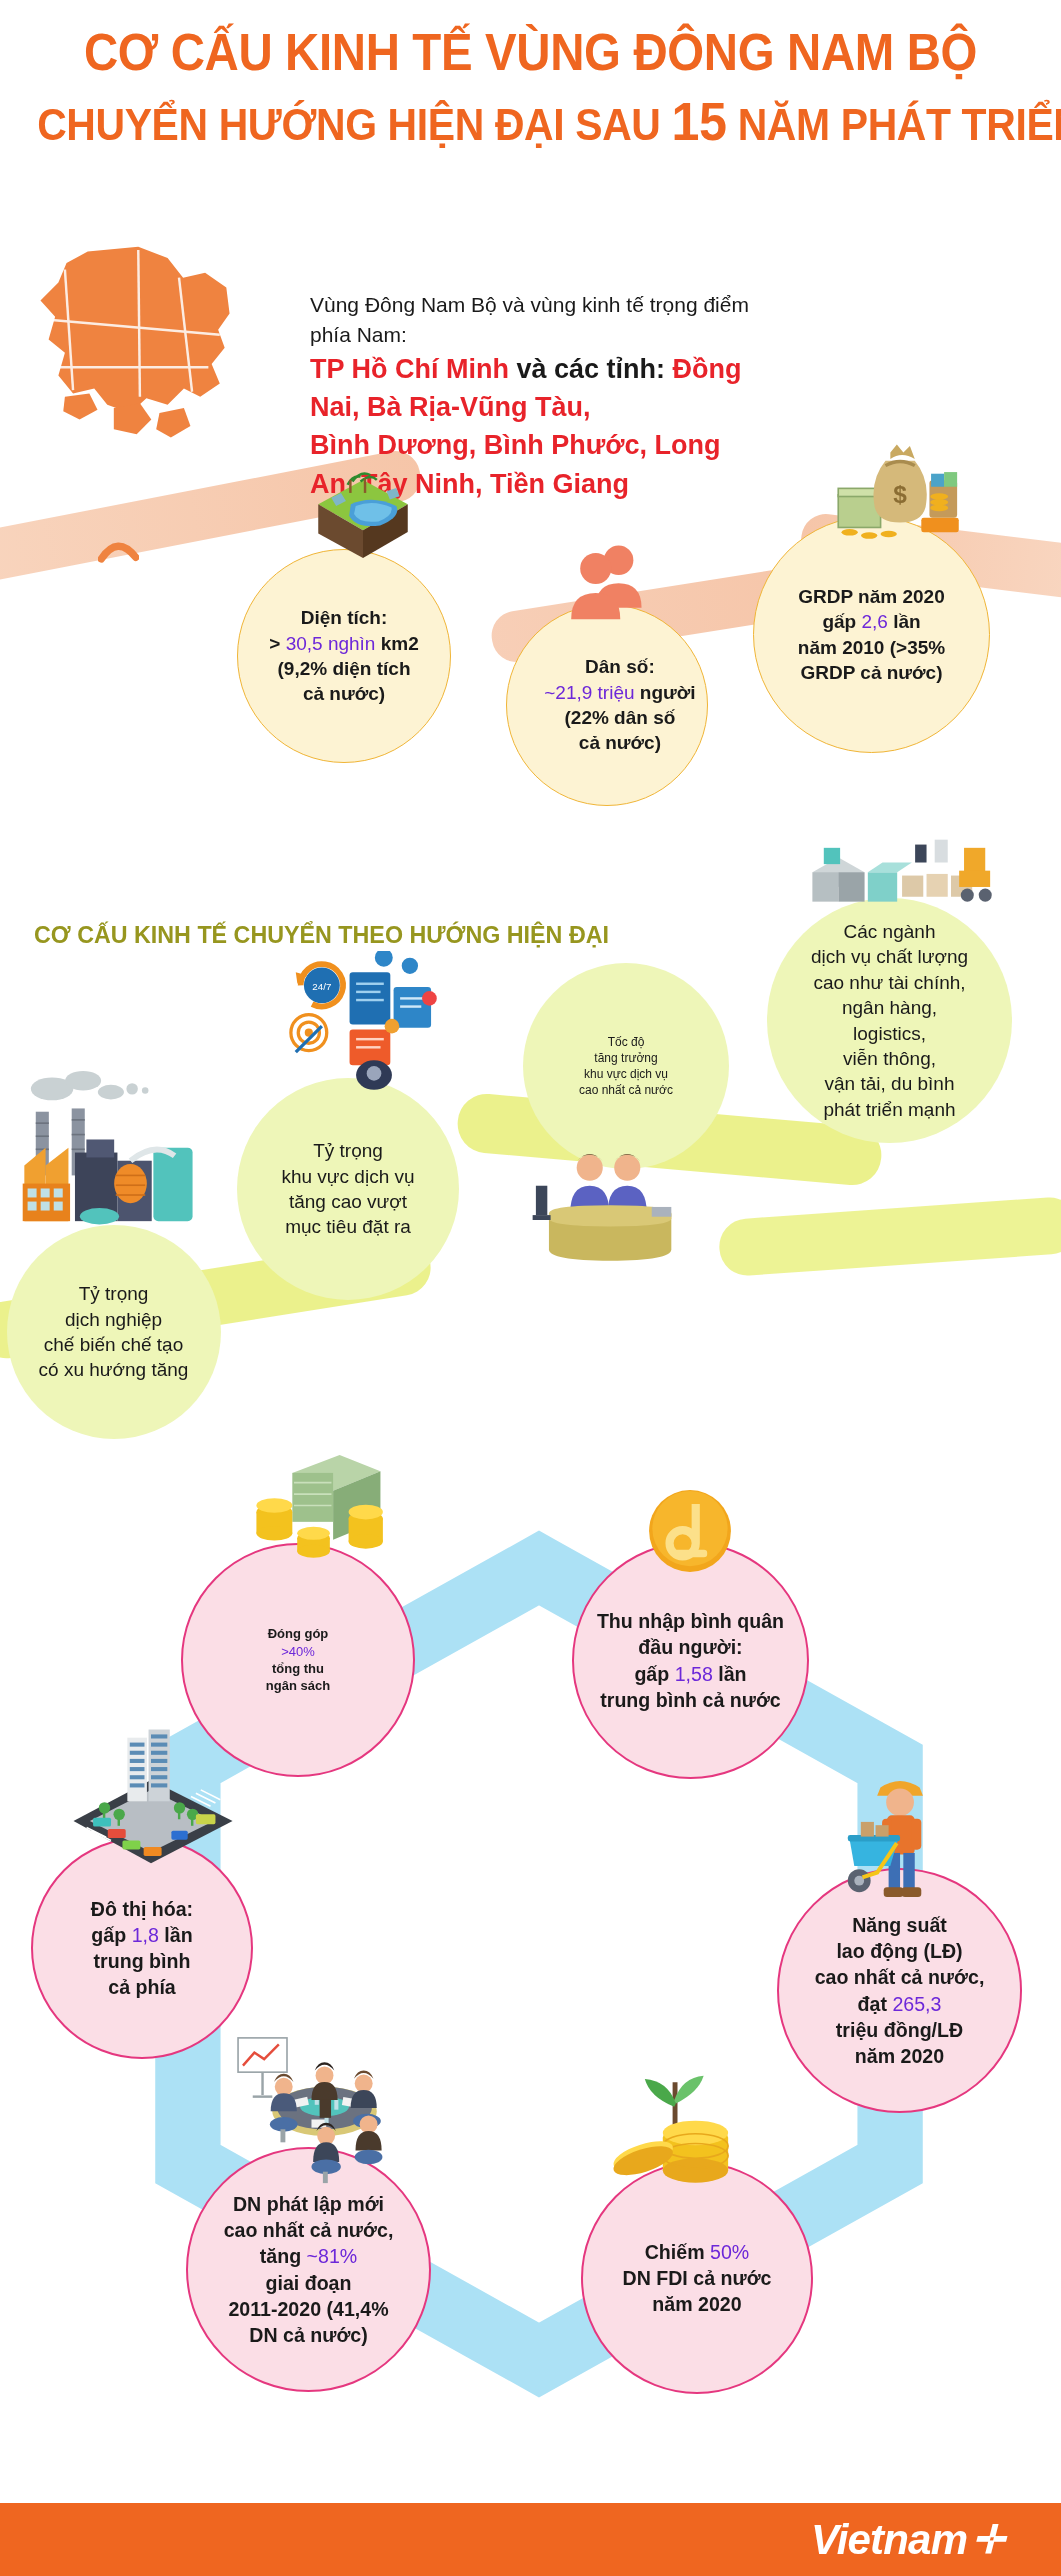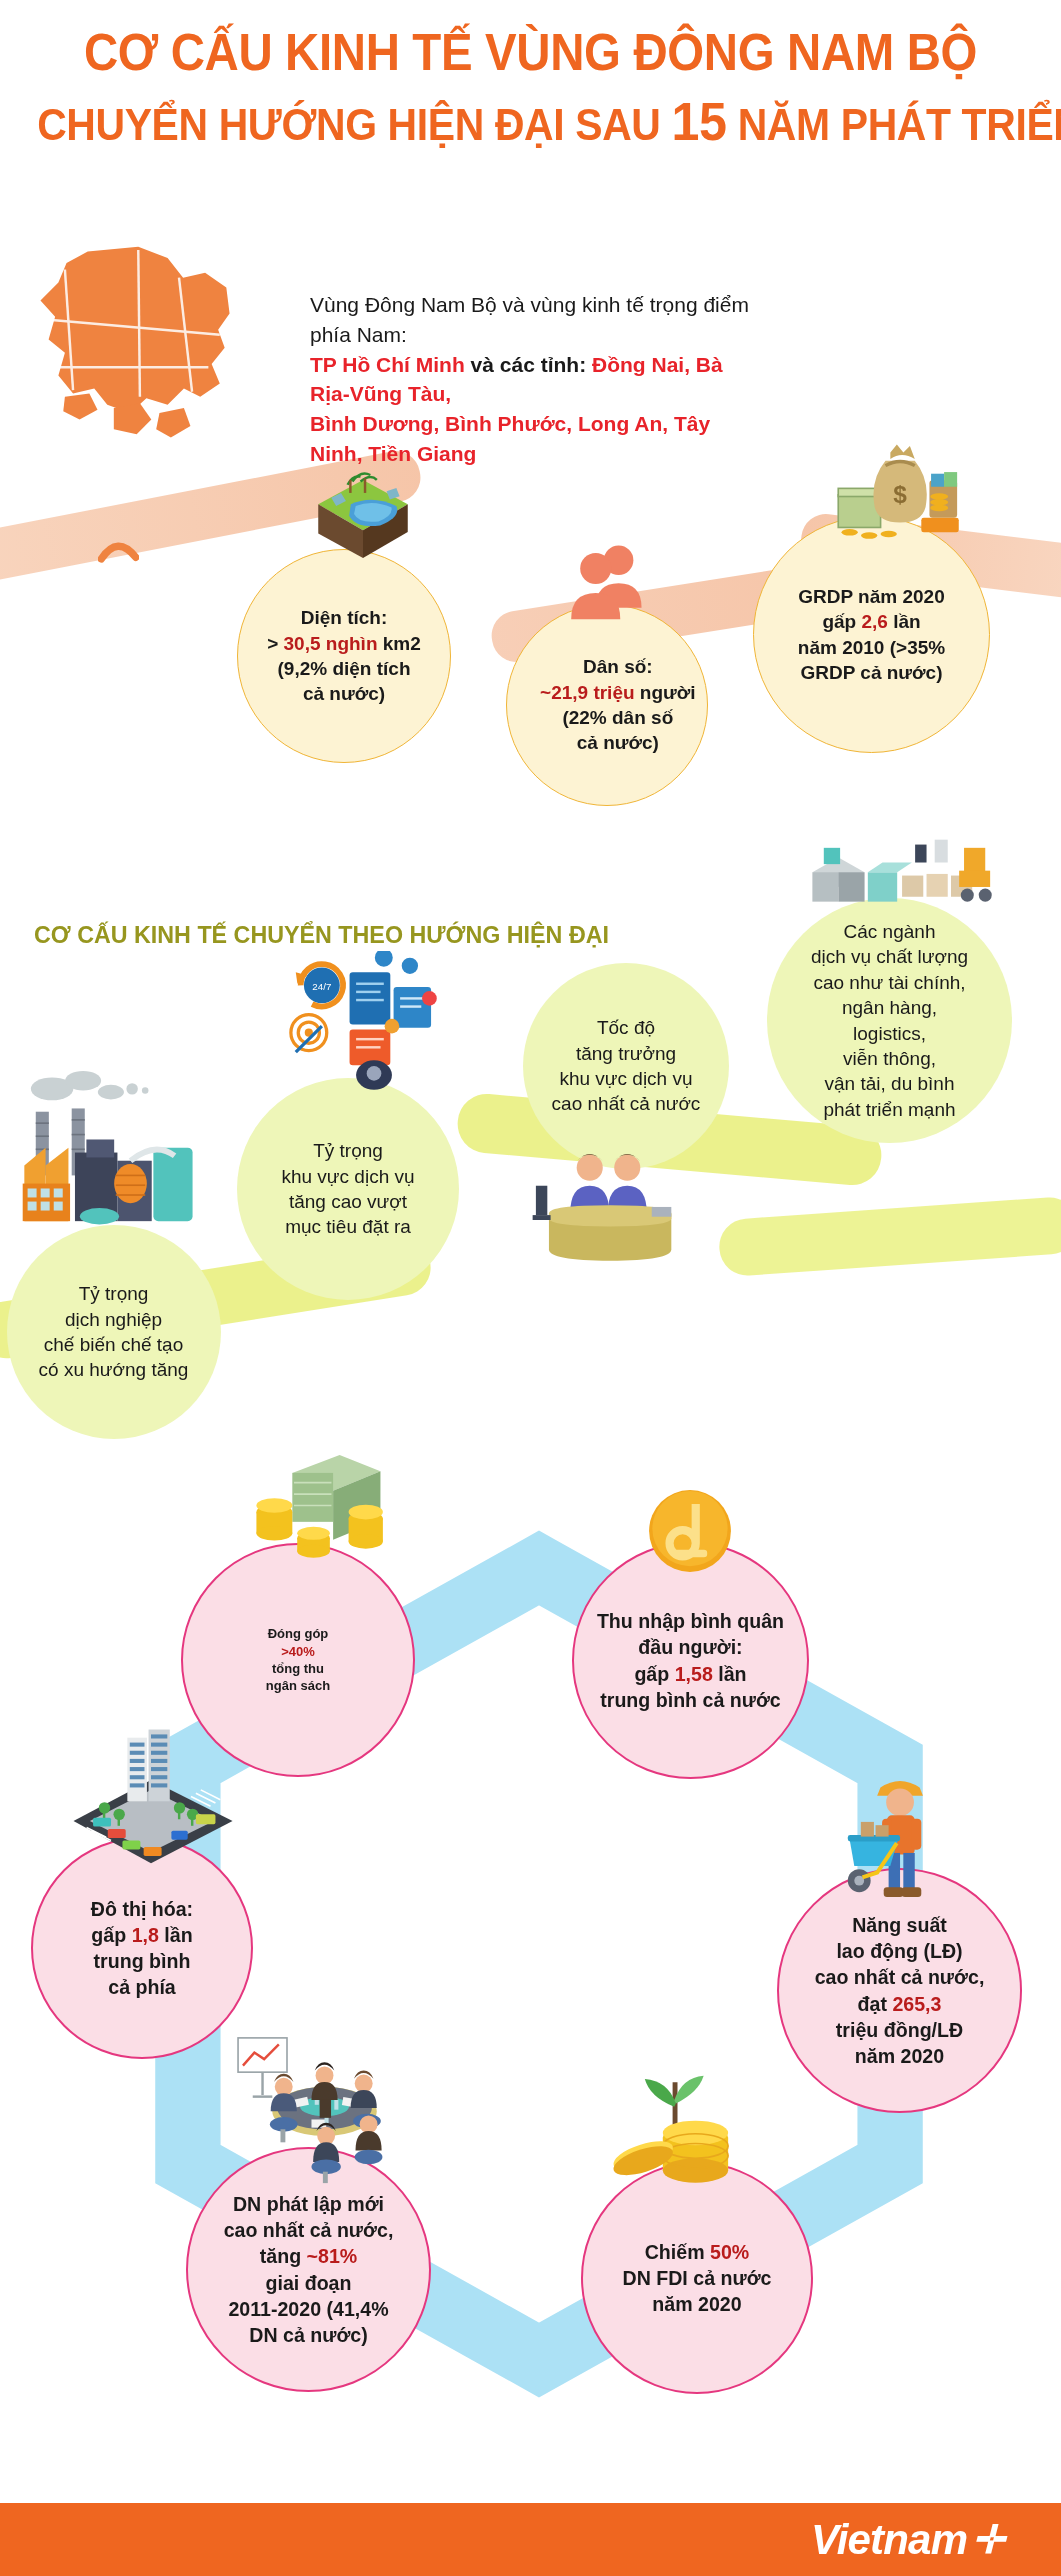--- a/index.html
+++ b/index.html
@@ -79,49 +79,49 @@
 
   
   .region-text {
     position: absolute;
     left: 310px; top: 290px; width: 457px;
     z-index: 5;
     line-height: 1.42;
   }
   .region-text .l1 { font-size: 21px; color: #1a1a1a; }
   .region-text .l2, .region-text .l3 {
-    font-size: 21px; font-weight: bold; color: #e8232a;
+    font-size: 27px; font-weight: bold; color: #e8232a;
   }
   .region-text .blk { color: #1a1a1a; font-weight: bold; }
 
   
   .bubble {
     position: absolute;
     border-radius: 50%;
     display: flex;
     align-items: center;
     justify-content: center;
     text-align: center;
     z-index: 4;
   }
   .bubble .txt { padding: 0 11.4px; line-height: 1.34; color: #1a1a1a; }
   .b-cream { background: #fdf3d3; border: 1.6px solid #f0b537; }
   .b-green { background: #eef6b8; border: none; }
   .b-pink  { background: #fbdee6; border: 2px solid #e5377f; }
 
-  .hl { color: #b91c1c; font-weight: bold; }
+  .hl { color: #6d28d9; font-weight: normal; }
 
   
   #bub-area { left: 237px; top: 549px; width: 214px; height: 214px; font-size: 19px; font-weight: bold; }
   #bub-pop  { left: 506px; top: 604px; width: 202px; height: 202px; font-size: 19px; font-weight: bold; justify-content: flex-end; }
   #bub-grdp { left: 753px; top: 516px; width: 237px; height: 237px; font-size: 19px; font-weight: bold; }
 
   #bub-ind  { left: 6.5px;   top: 1225px; width: 214px; height: 214px; font-size: 19px; }
   #bub-serv { left: 237px; top: 1078px; width: 222px; height: 222px; font-size: 19px; }
-  #bub-rate { left: 523px; top: 963px; width: 206px; height: 206px; font-size: 19px; }
+  #bub-rate { left: 523px; top: 963px; width: 206px; height: 206px; font-size: 12px; }
   #bub-qual { left: 767px; top: 898px; width: 245px; height: 245px; font-size: 19px; }
 
   #bub-budget { left: 181px; top: 1543px; width: 234px; height: 234px; font-size: 13px; font-weight: bold; }
   #bub-income { left: 572px; top: 1542px; width: 237px; height: 237px; font-size: 19.6px; font-weight: bold; }
   #bub-urban  { left: 31px;  top: 1837px; width: 222px; height: 222px; font-size: 19.6px; font-weight: bold; }
   #bub-prod   { left: 777px; top: 1868px; width: 245px; height: 245px; font-size: 19.6px; font-weight: bold; }
   #bub-firms  { left: 186px; top: 2147px; width: 245px; height: 245px; font-size: 19.6px; font-weight: bold; }
   #bub-fdi    { left: 581px; top: 2162px; width: 232px; height: 232px; font-size: 19.6px; font-weight: bold; }
 
   

